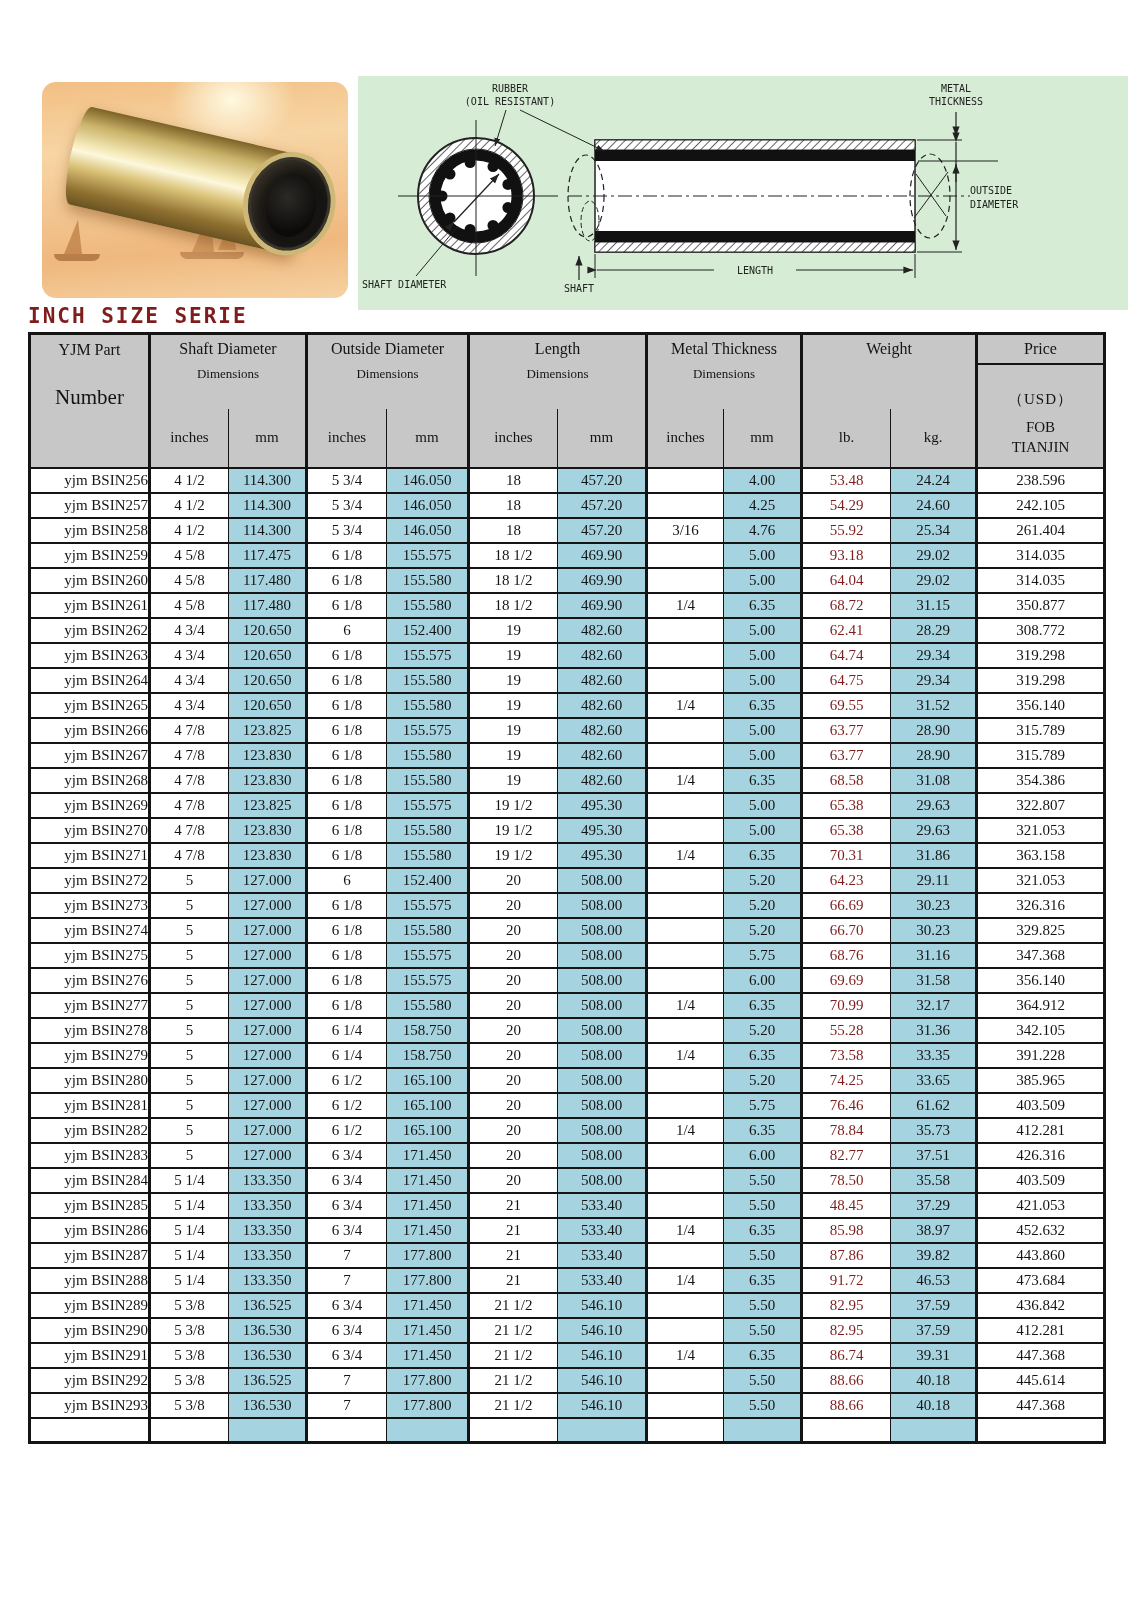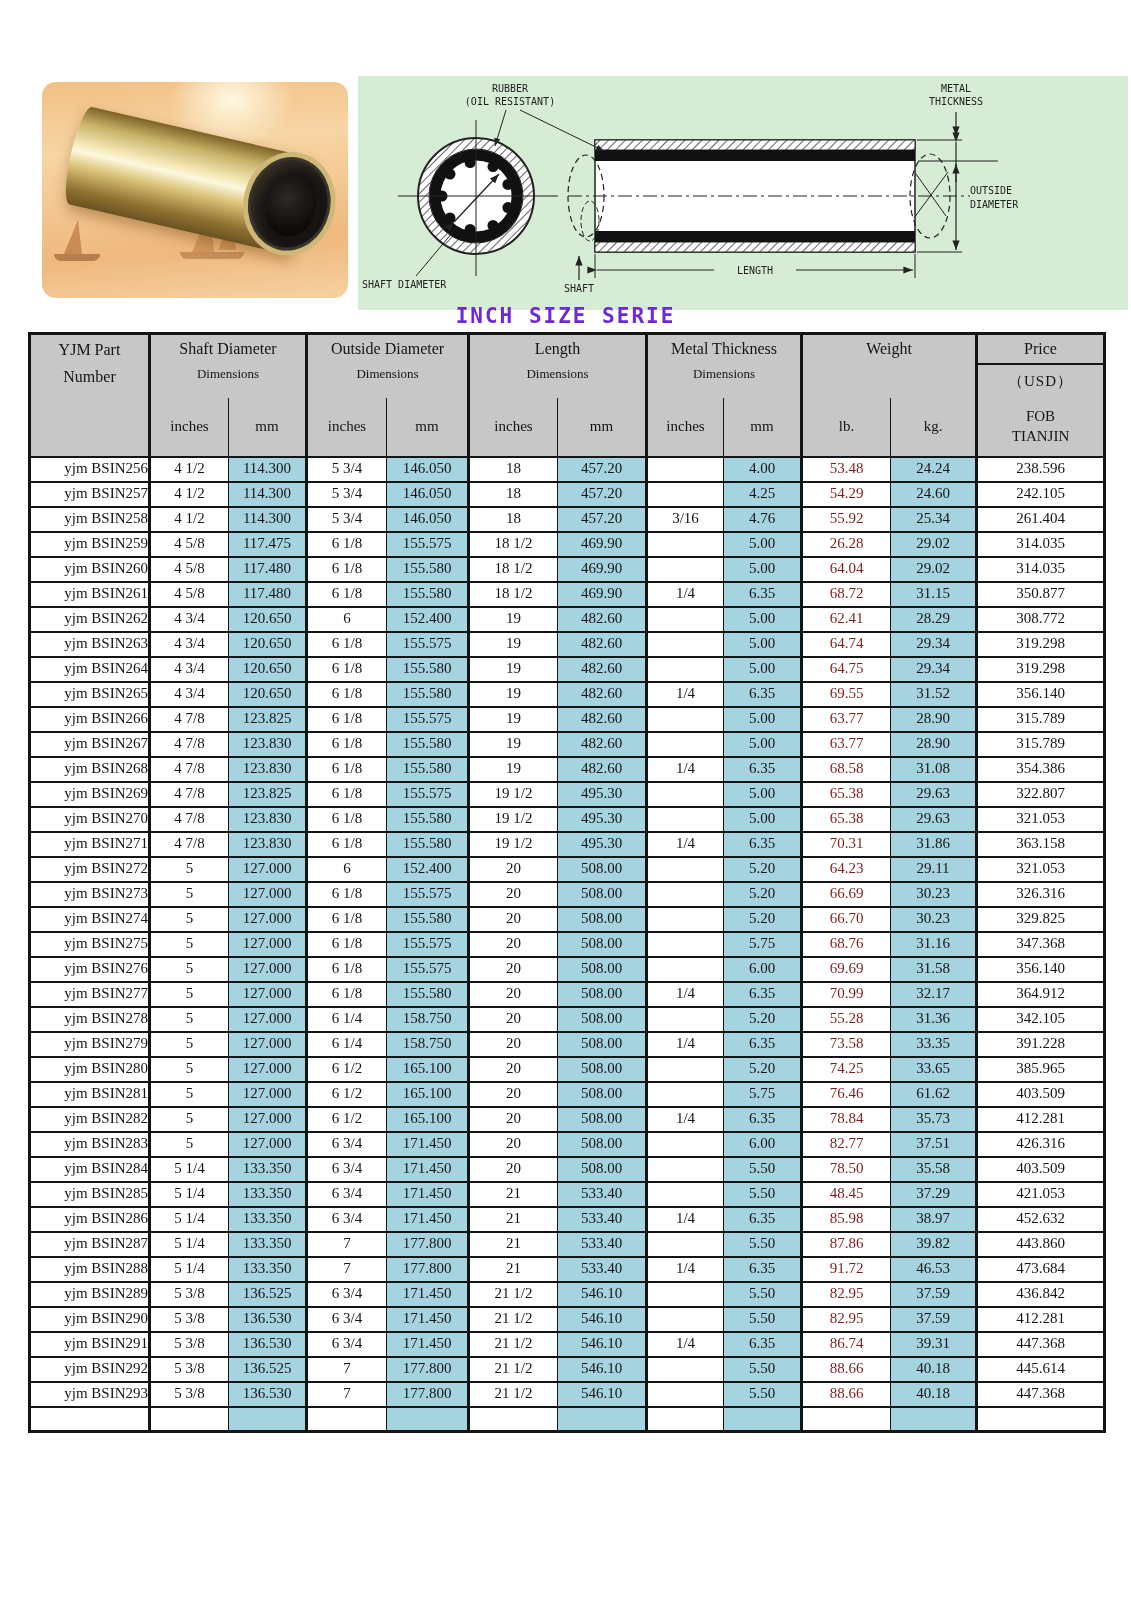--- a/index.html
+++ b/index.html
@@ -30,41 +30,41 @@
     box-shadow:inset 0 0 0 3px #3a352c, inset 8px 6px 14px rgba(90,80,60,.5);}
   .cyl-bore{position:absolute;left:18px;top:16px;width:50px;height:64px;border-radius:50%;
     background:radial-gradient(circle at 40% 40%, #2c2a26 0%, #0c0b0a 70%);}
 
   
   .diagram{position:absolute;left:358px;top:76px;width:770px;height:234px;background:var(--diag);}
   .diagram svg{display:block;}
   .dtxt{font-family:"DejaVu Sans Mono",monospace;font-size:10px;fill:#222;}
 
   
-  .title{position:absolute;left:28px;top:304px;width:1075px;text-align:center;
-    font-family:"DejaVu Sans Mono",monospace;font-weight:bold;font-size:21px;letter-spacing:2px;color:#6d28d9;}
+  .title{position:absolute;left:28px;top:304px;width:1075px;text-align:left;
+    font-family:"DejaVu Sans Mono",monospace;font-weight:bold;font-size:21px;letter-spacing:2px;color:#7f1d1d;}
 
   
   .tbl-wrap{position:absolute;left:28px;top:332px;width:1075px;}
   table{border-collapse:collapse;width:1075px;table-layout:fixed;padding-left:46px;}
   table,td,th{border:1px solid #141414;}
   table{border-width:3px;}
   th,td{padding:0;vertical-align:middle;text-align:center;font-size:15px;line-height:1.15;
     overflow:hidden;white-space:nowrap;}
   td{height:25px;border-top-width:2px;border-bottom-width:2px;}
   thead th{background:var(--hdr);font-weight:normal;border-bottom-width:2px;}
   thead tr.h1 th{border-bottom:none;height:64px;vertical-align:top;}
   thead tr.h2 th{border-top:none;height:59px;vertical-align:middle;border-bottom:2px solid #141414;}
   .gb{border-left-width:3px !important;}
   .grp{padding-top:5px;font-size:16px;}
   .dim{margin-top:9px;font-size:13px;}
   .part-h div:first-child{margin-top:6px;font-size:16px;}
-  .part-h div:last-child{margin-top:9px;font-size:16px;}
+  .part-h div:last-child{margin-top:26px;font-size:21px;}
   .price-t{border-bottom:2px solid #141414;padding:5px 0 5px;font-size:16px;}
-  .usd{margin-top:8px;font-size:15px;letter-spacing:1px;}
+  .usd{margin-top:26px;font-size:15px;letter-spacing:1px;}
   .fob{line-height:1.3;font-size:15px;}
   td.hl{background:var(--hl);}
   td.part{text-align:right;padding-left:7px;}
   td.col-lb{color:#7f1d1d;}
 </style>
 </head>
 <body>
 
 <div id="page">
 
@@ -283,21 +283,21 @@
           <tr>
             <td class="part">yjm BSIN259</td>
             <td class="gb">4 5/8</td>
             <td class="hl">117.475</td>
             <td class="gb">6 1/8</td>
             <td class="hl">155.575</td>
             <td class="gb">18 1/2</td>
             <td class="hl">469.90</td>
             <td class="gb"></td>
             <td class="hl">5.00</td>
-            <td class="gb col-lb">26.28</td>
+            <td class="gb col-lb">93.18</td>
             <td class="hl">29.02</td>
             <td class="gb">314.035</td>
           </tr>
           <tr>
             <td class="part">yjm BSIN260</td>
             <td class="gb">4 5/8</td>
             <td class="hl">117.480</td>
             <td class="gb">6 1/8</td>
             <td class="hl">155.580</td>
             <td class="gb">18 1/2</td>

